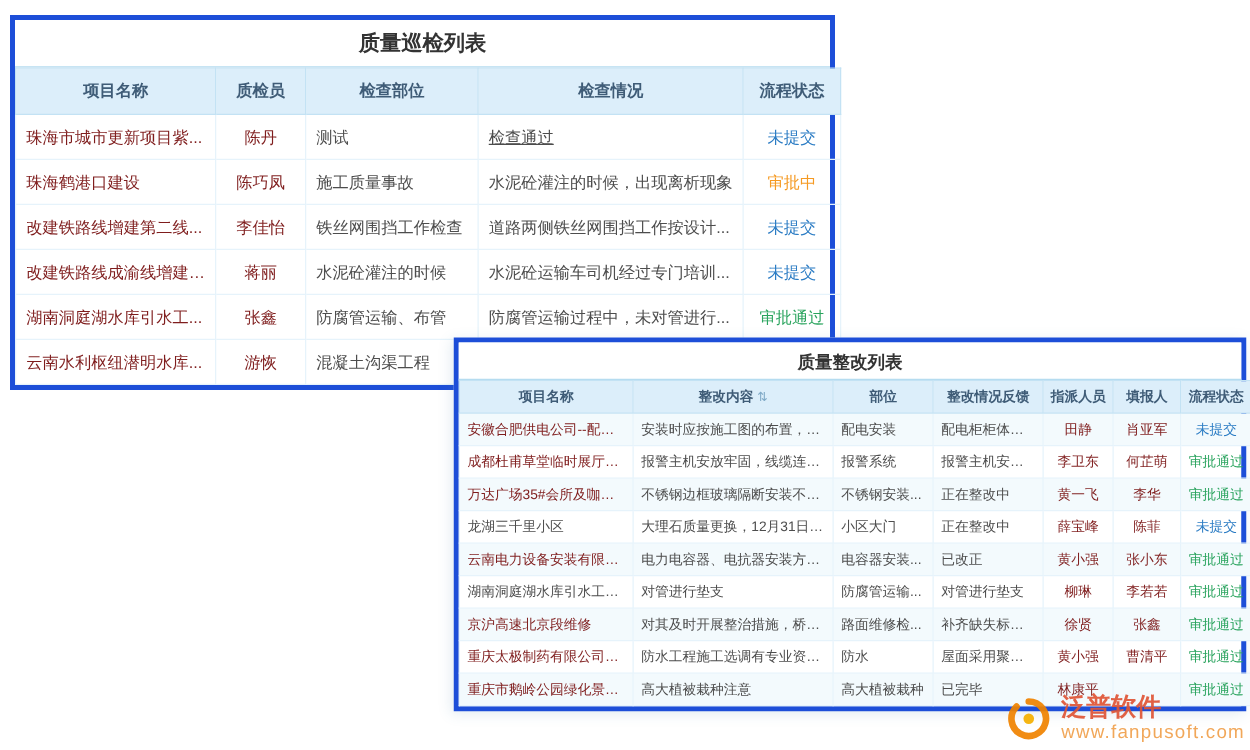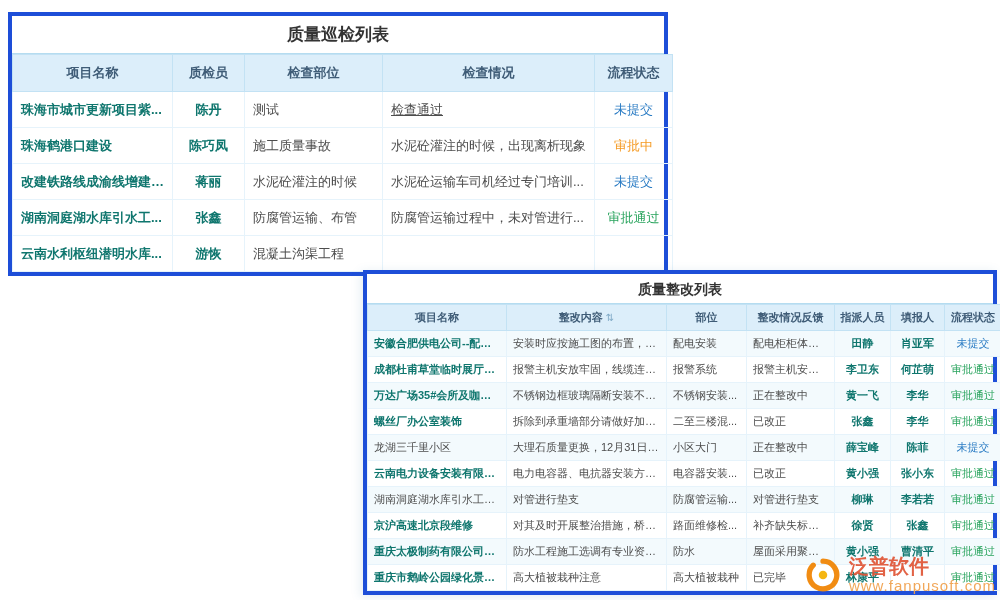--- a/index.html
+++ b/index.html
@@ -33,21 +33,21 @@
   }
   td {
     color: #4d4d4d; border: 1px solid #e6f3fb; background-clip: padding-box;
     white-space: nowrap; overflow: hidden; text-overflow: ellipsis;
   }
   .inspection th { height: 37px; font-size: 13px; }
   .inspection td { height: 36px; font-size: 13px; padding: 0 8px; }
   .rectification th { height: 26px; font-size: 11px; }
   .rectification td { height: 26px; font-size: 11px; padding: 0 6px; }
   .rectification tbody tr:nth-child(odd) td { background: #f3fafd; }
-  td.link { color: #0f766e; cursor: pointer; font-weight: bold; }
+  td.link { color: #7f1d1d; cursor: pointer; }
   td.center { text-align: center; }
   td.u { text-decoration: underline; }
   td.status { text-align: center; }
   .sort { font-size: 10px; color: #7fa9c6; margin-left: 3px; font-weight: normal; }
 
   
   .inspection .col-project   { width: 160px; }
   .inspection .col-inspector { width: 72px;  }
   .inspection .col-location  { width: 138px; }
   .inspection .col-situation { width: 212px; }
@@ -93,20 +93,27 @@
           <td class="col-status status center" style="color: rgb(43, 124, 196);">未提交</td>
         </tr>
         <tr>
           <td class="col-project link">珠海鹤港口建设</td>
           <td class="col-inspector link center">陈巧凤</td>
           <td class="col-location">施工质量事故</td>
           <td class="col-situation">水泥砼灌注的时候，出现离析现象</td>
           <td class="col-status status center" style="color: rgb(245, 154, 35);">审批中</td>
         </tr>
         <tr>
+          <td class="col-project link">改建铁路线增建第二线...</td>
+          <td class="col-inspector link center">李佳怡</td>
+          <td class="col-location">铁丝网围挡工作检查</td>
+          <td class="col-situation">道路两侧铁丝网围挡工作按设计...</td>
+          <td class="col-status status center" style="color: rgb(43, 124, 196);">未提交</td>
+        </tr>
+        <tr>
           <td class="col-project link">改建铁路线成渝线增建第...</td>
           <td class="col-inspector link center">蒋丽</td>
           <td class="col-location">水泥砼灌注的时候</td>
           <td class="col-situation">水泥砼运输车司机经过专门培训...</td>
           <td class="col-status status center" style="color: rgb(43, 124, 196);">未提交</td>
         </tr>
         <tr>
           <td class="col-project link">湖南洞庭湖水库引水工...</td>
           <td class="col-inspector link center">张鑫</td>
           <td class="col-location">防腐管运输、布管</td>
@@ -156,29 +163,20 @@
           <td class="col-assignee link center">李卫东</td>
           <td class="col-filler link center">何芷萌</td>
           <td class="col-status status center" style="color: rgb(42, 164, 94);">审批通过</td>
         </tr>
         <tr>
           <td class="col-project link">万达广场35#会所及咖啡厅空...</td>
           <td class="col-content">不锈钢边框玻璃隔断安装不平...</td>
           <td class="col-part">不锈钢安装...</td>
           <td class="col-feedback">正在整改中</td>
           <td class="col-assignee link center">黄一飞</td>
-          <td class="col-filler link center">李华</td>
-          <td class="col-status status center" style="color: rgb(42, 164, 94);">审批通过</td>
-        </tr>
-        <tr>
-          <td class="col-project link">螺丝厂办公室装饰</td>
-          <td class="col-content">拆除到承重墙部分请做好加固...</td>
-          <td class="col-part">二至三楼混...</td>
-          <td class="col-feedback">已改正</td>
-          <td class="col-assignee link center">张鑫</td>
           <td class="col-filler link center">李华</td>
           <td class="col-status status center" style="color: rgb(42, 164, 94);">审批通过</td>
         </tr>
         <tr>
           <td class="col-project">龙湖三千里小区</td>
           <td class="col-content">大理石质量更换，12月31日之...</td>
           <td class="col-part">小区大门</td>
           <td class="col-feedback">正在整改中</td>
           <td class="col-assignee link center">薛宝峰</td>
           <td class="col-filler link center">陈菲</td>

